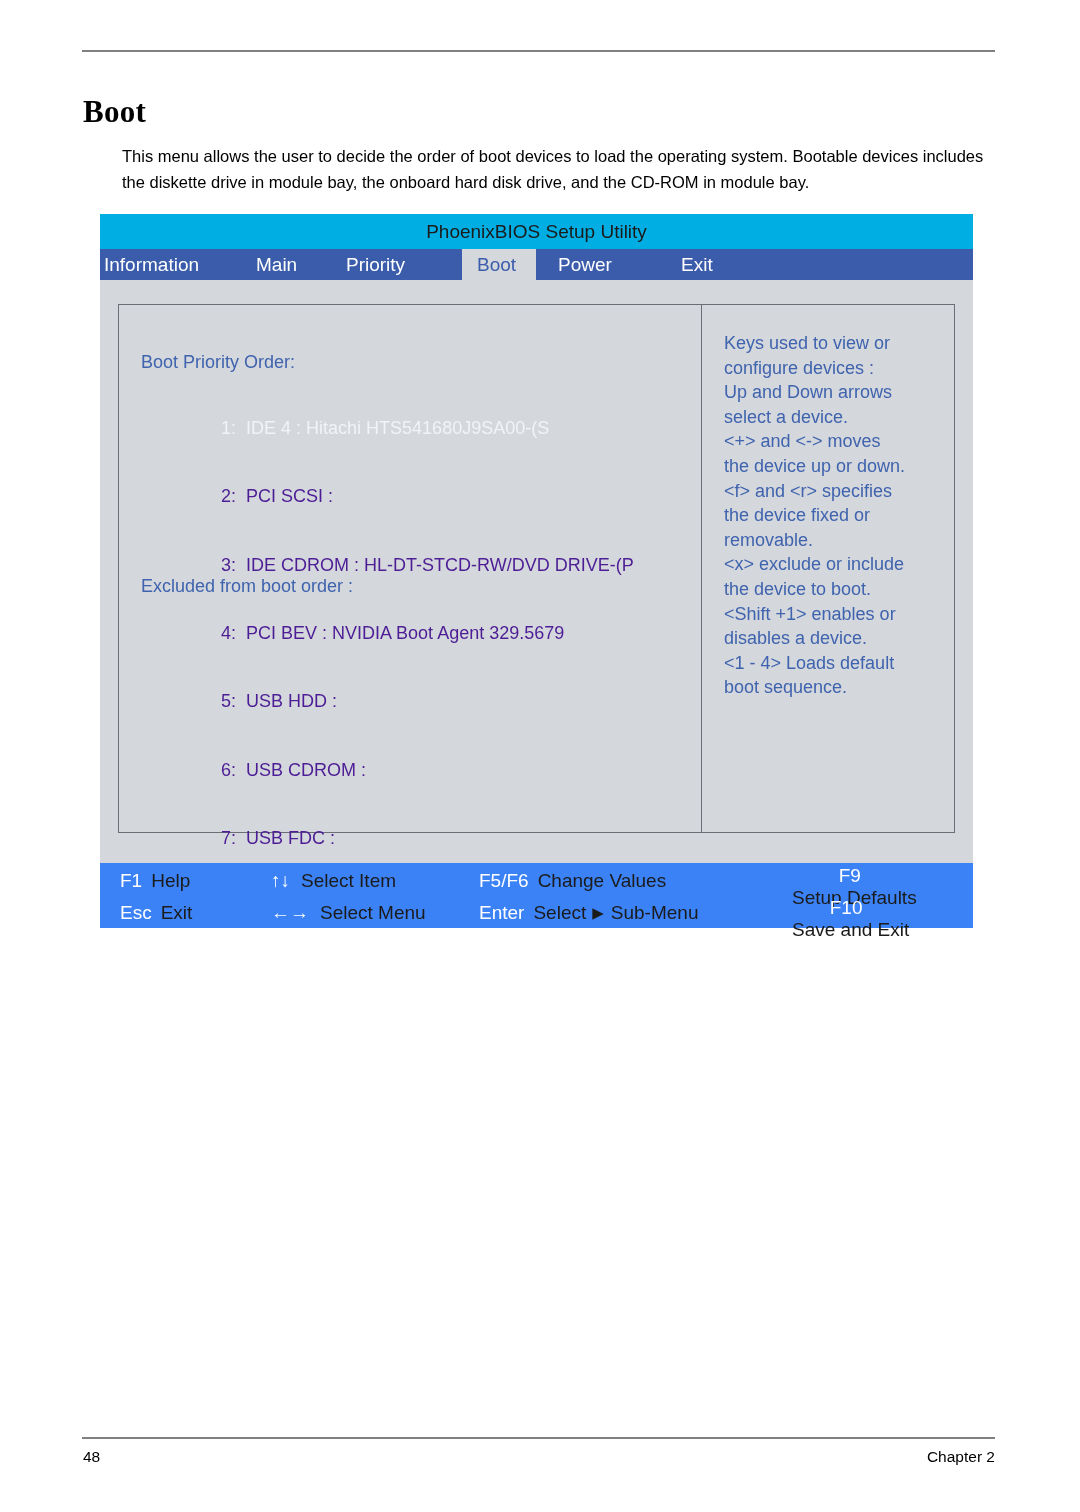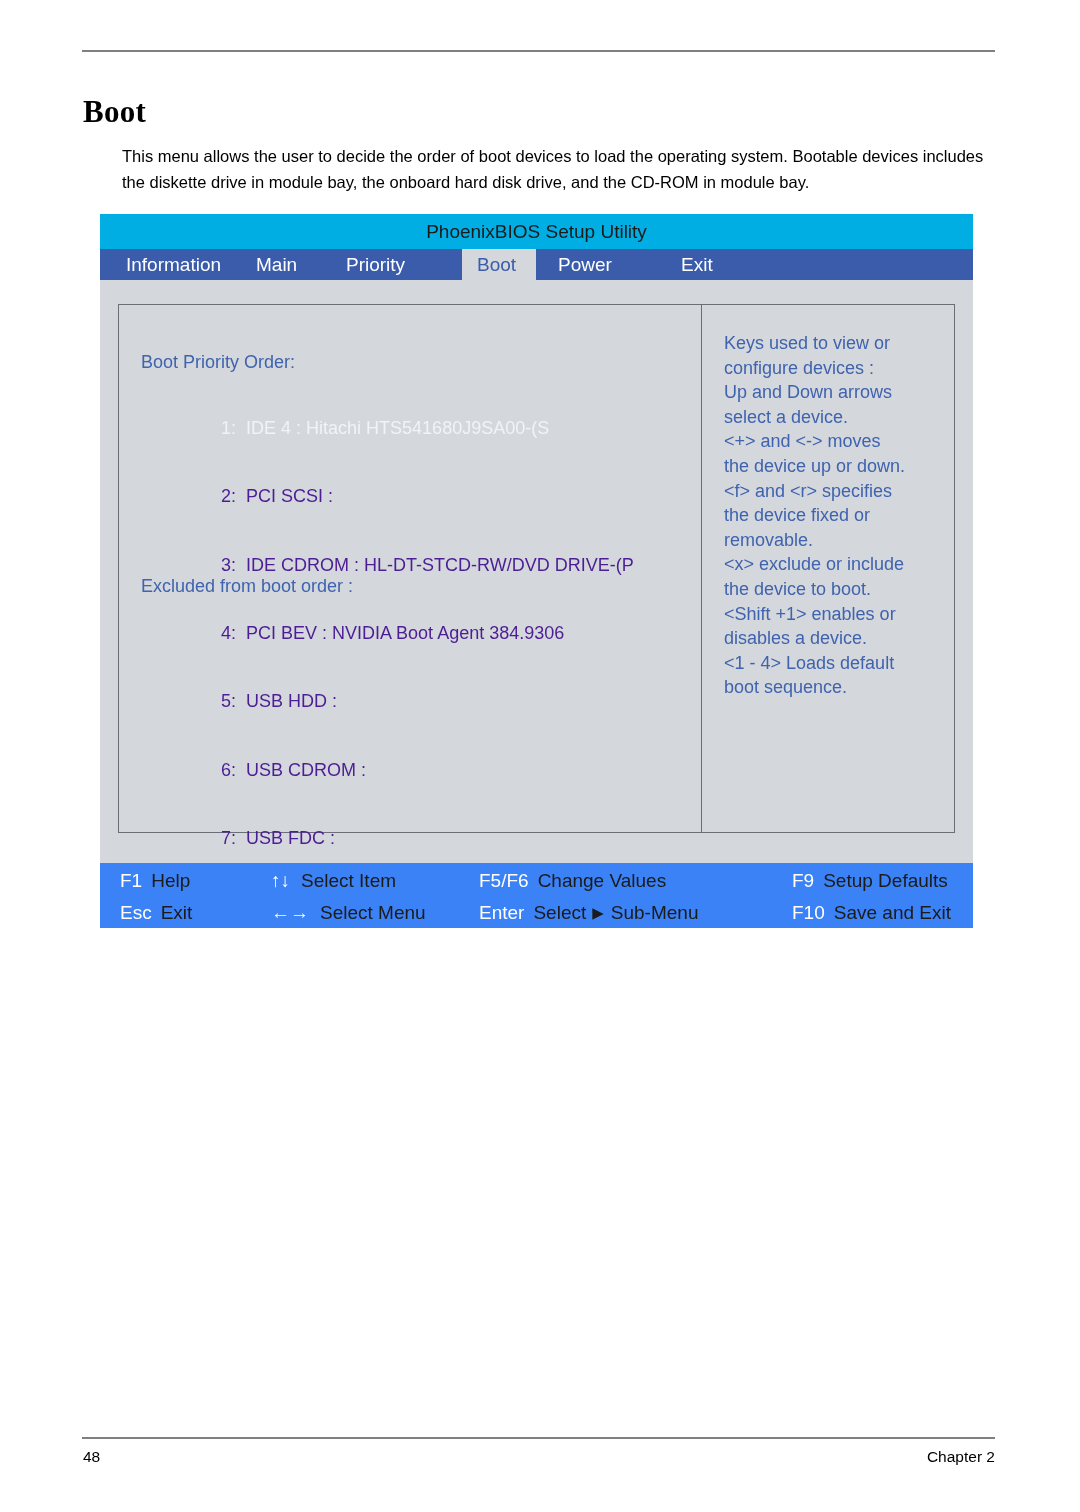--- a/index.html
+++ b/index.html
@@ -99,21 +99,21 @@
   }
   .bios-tab {
     color: #ffffff;
     font-size: 19px;
     display: flex;
     align-items: center;
     padding: 0 0 0 0;
     box-sizing: border-box;
   }
   .bios-tab .tab-label { display: block; }
-  .tab-information { width: 133px; padding-left: 26px; }
+  .tab-information { width: 133px; padding-left: 4px; }
   .tab-main        { width: 113px; padding-left: 23px; }
   .tab-security    { width: 116px; padding-left: 0px; }
   .tab-boot        { width: 74px;  padding-left: 15px; background: #d4d7dc; color: #3a5cab; }
   .tab-power       { width: 123px; padding-left: 22px; }
   .tab-exit        { width: 100px; padding-left: 22px; }
 
   .bios-body {
     position: relative;
     height: 648px;
     background: #d4d7dc;
@@ -236,21 +236,21 @@
   }
   .ktri {
     color: #1b1b1b;
     margin: 0 7px 0 6px;
     font-size: 15px;
   }
 
   .c1 { left: 20px; }
   .c2 { left: 171px; }
   .c3 { left: 379px; }
-  .c4 { left: 692px; }
+  .c4 { left: 692px; flex-direction: column; }
 </style>
 </head>
 <body>
 
 <div class="page">
 
   <div class="top-rule"></div>
 
   <h1 class="page-title">Boot</h1>
 
@@ -294,21 +294,21 @@
             <div class="boot-row selected">
               <span>1:</span><span>  </span><span>IDE 4 : Hitachi HTS541680J9SA00-(S</span>
             </div>
             <div class="boot-row">
               <span>2:</span><span>  </span><span>PCI SCSI :</span>
             </div>
             <div class="boot-row">
               <span>3:</span><span>  </span><span>IDE CDROM : HL-DT-STCD-RW/DVD DRIVE-(P</span>
             </div>
             <div class="boot-row">
-              <span>4:</span><span>  </span><span>PCI BEV : NVIDIA Boot Agent 384.9306</span>
+              <span>4:</span><span>  </span><span>PCI BEV : NVIDIA Boot Agent 329.5679</span>
             </div>
             <div class="boot-row">
               <span>5:</span><span>  </span><span>USB HDD :</span>
             </div>
             <div class="boot-row">
               <span>6:</span><span>  </span><span>USB CDROM :</span>
             </div>
             <div class="boot-row">
               <span>7:</span><span>  </span><span>USB FDC :</span>
             </div>

